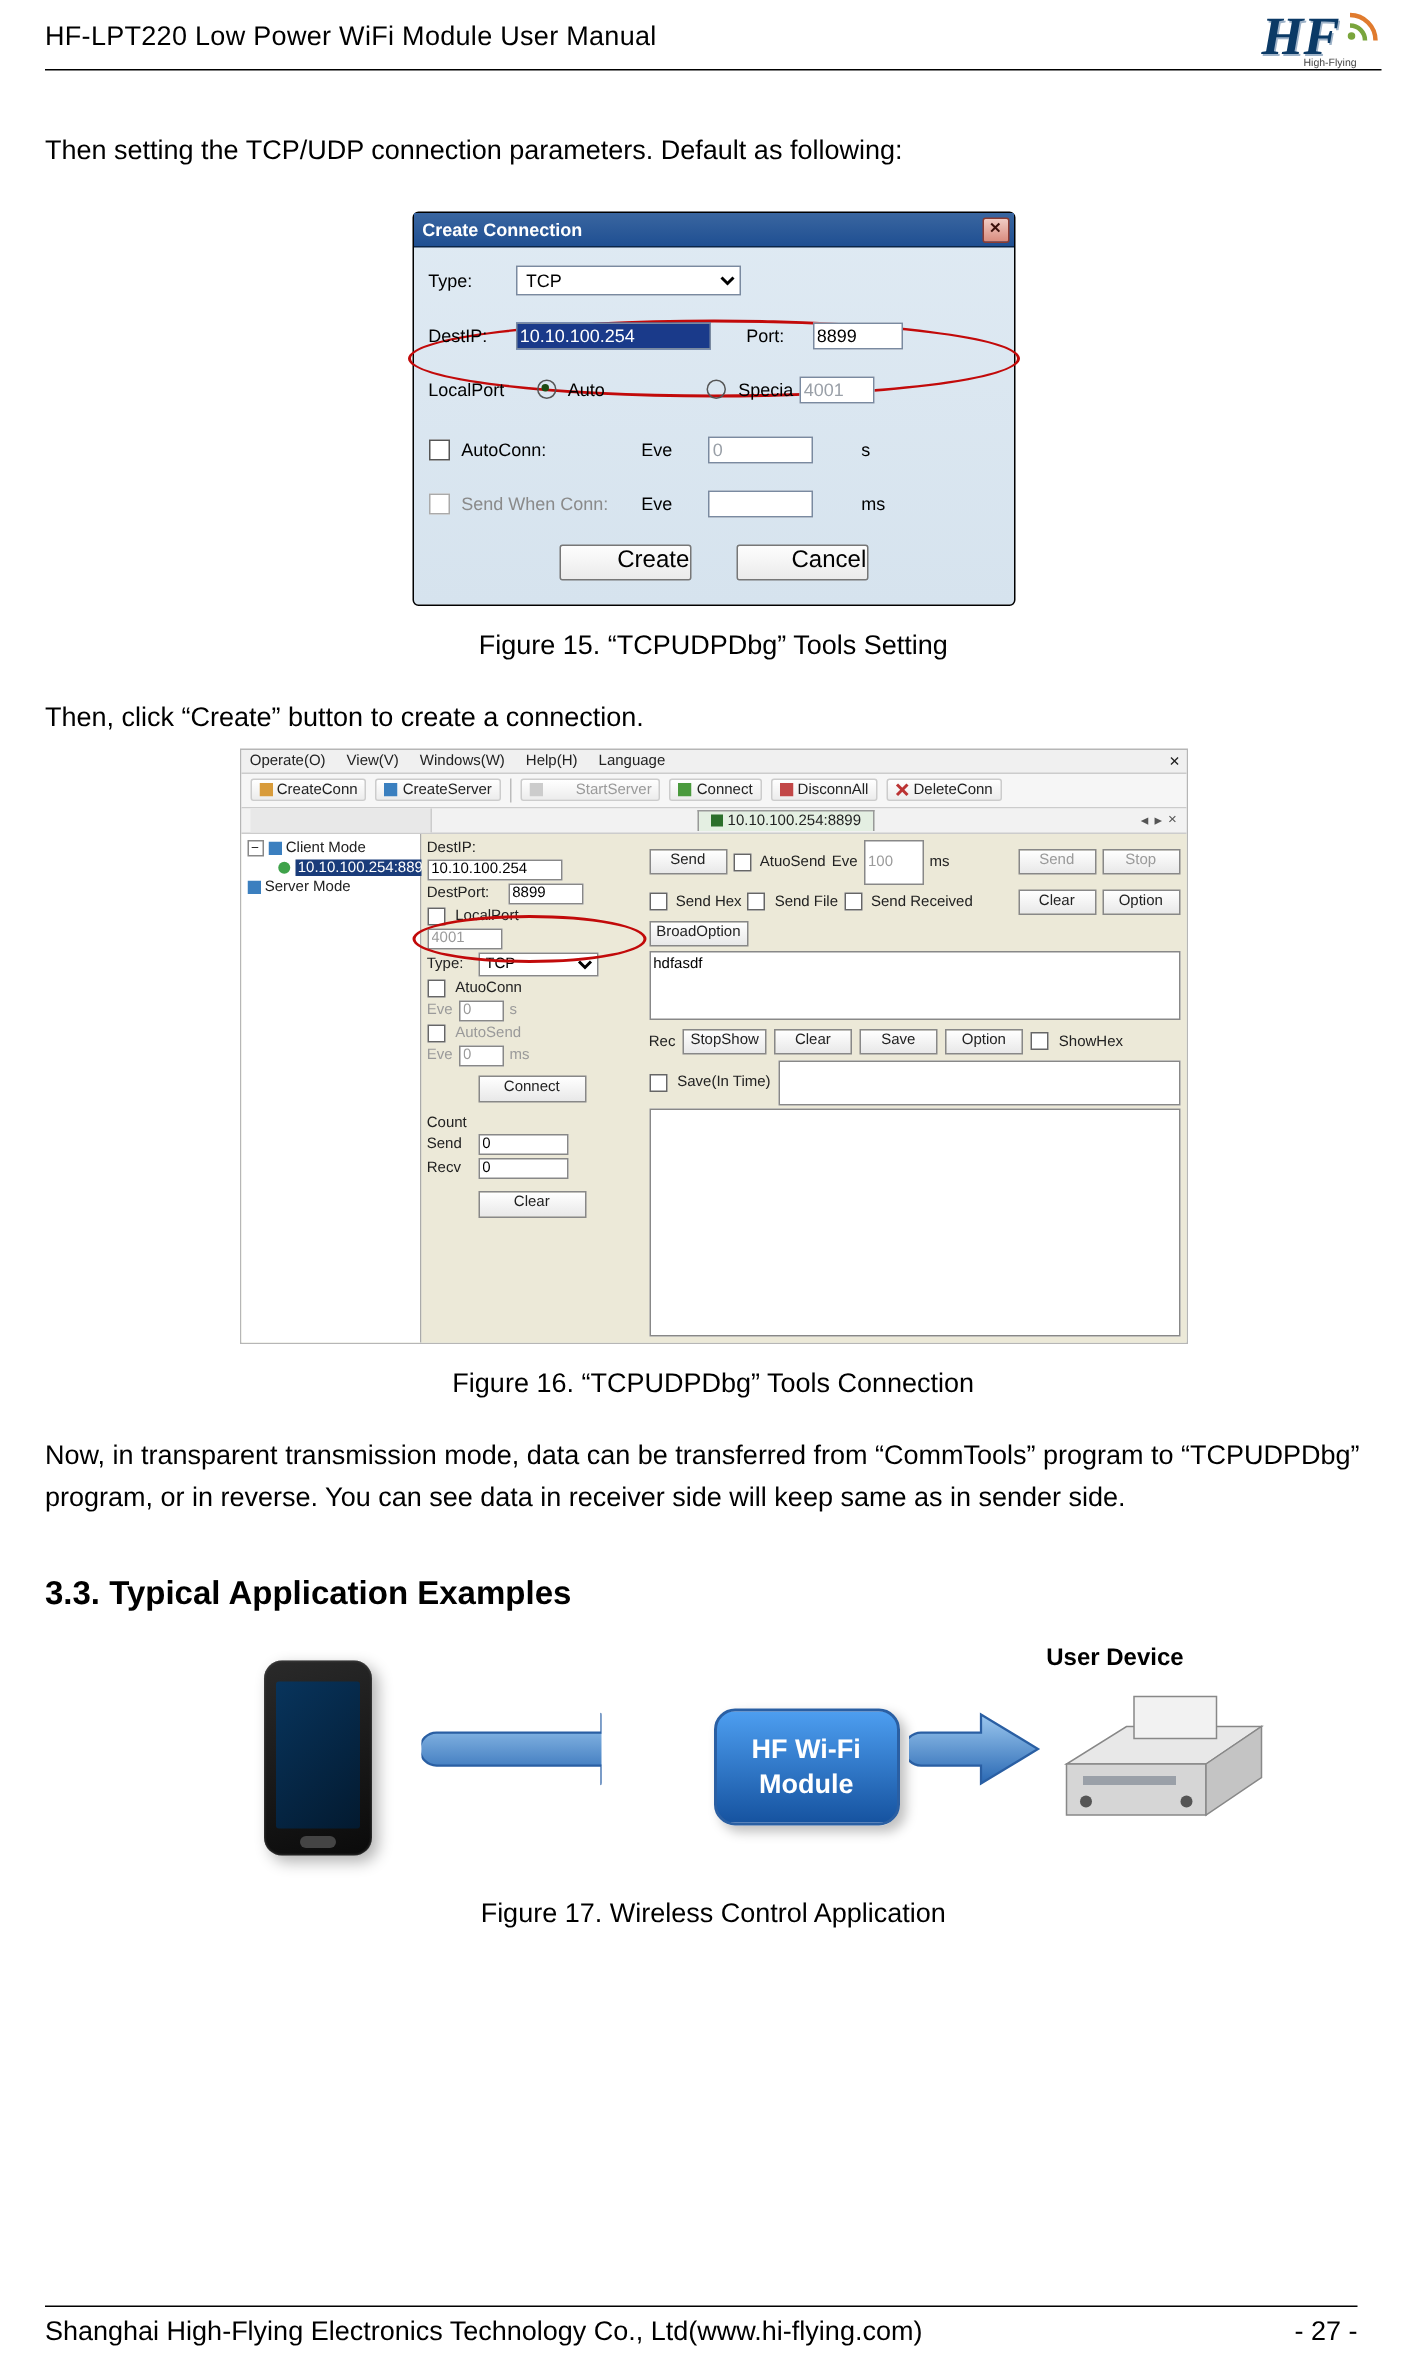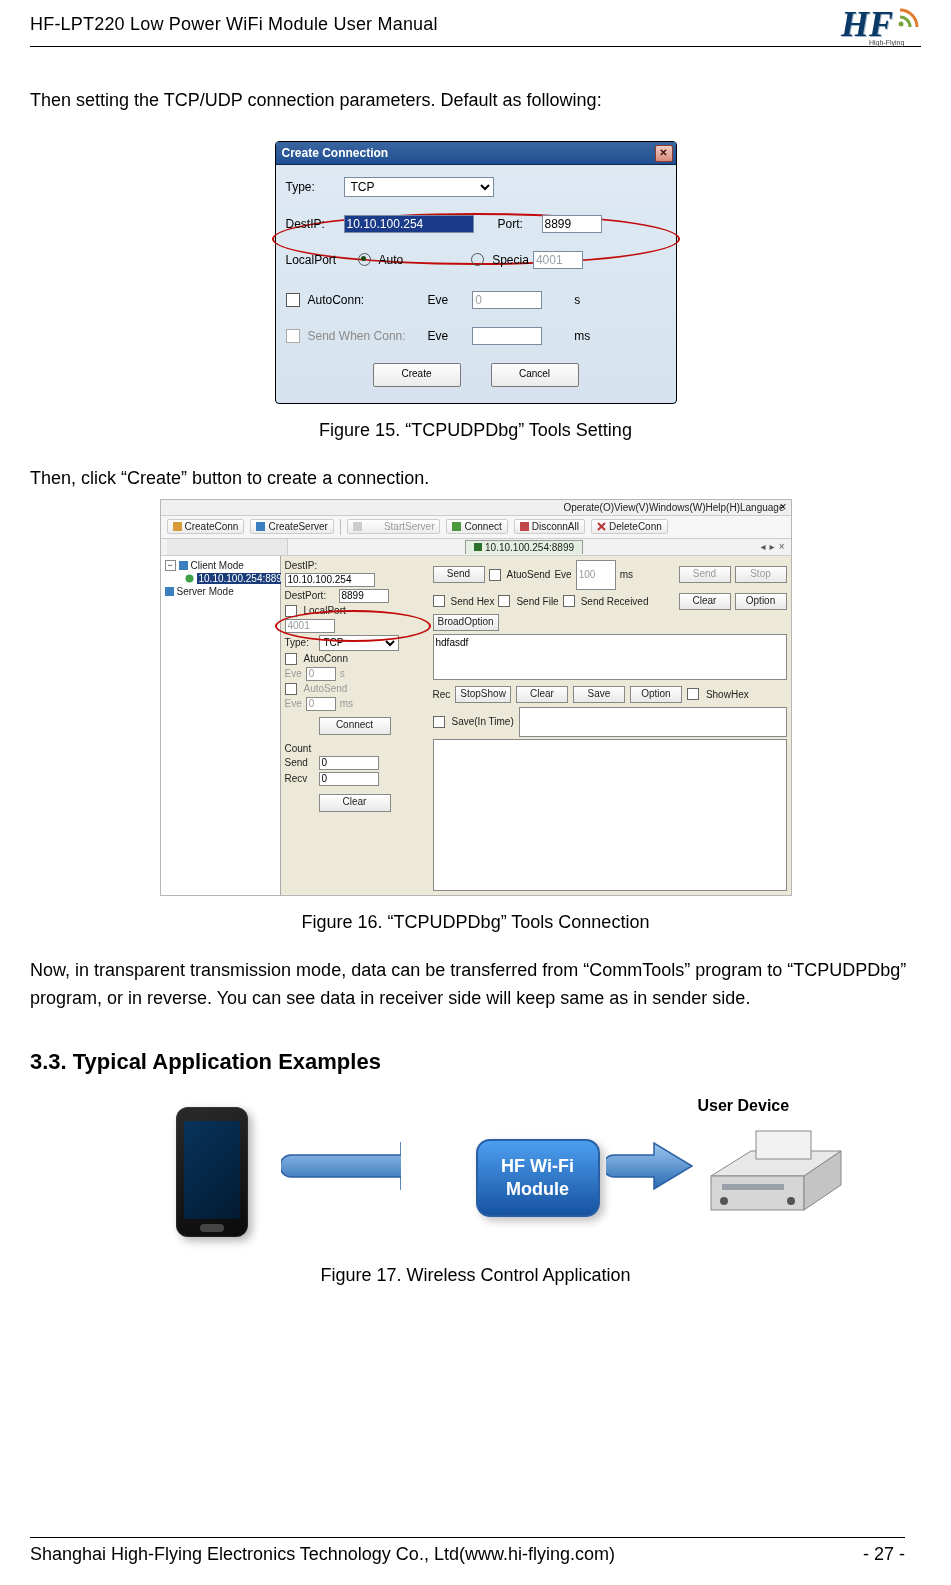--- a/index.html
+++ b/index.html
@@ -124,23 +124,23 @@
     padding: 0 2px;
     box-sizing: border-box;
   }
   .dlg15 select { width:150px; height:20px;}
   .highlight-input { background:#1a3a8a !important; color:#fff; border:1px solid #3b4c6e; width:130px;}
   .dlg15 .radio { appearance:none; width:11px;height:11px;border:1px solid #555;border-radius:50%; display:inline-block; vertical-align:middle; margin:0 4px 0 0; position:relative;}
   .dlg15 .radio.checked::after { content:""; position:absolute; left:2px; top:2px; width:5px;height:5px;border-radius:50%;background:#1c4b12;}
   .dlg15 .chk { appearance:none; width:12px;height:12px;border:1px solid #555;background:#fff; display:inline-block; vertical-align:middle; margin-right:4px;}
   .dlg15 .chk.disabled { border-color:#aaa;}
   .dlg15 .btn {
-    display:inline-block; min-width:86px; height:22px; line-height:20px; text-align:center;
+    display:inline-block; min-width:86px; height:22px; line-height:20px; text-align:right;
     background:linear-gradient(#fdfdfd,#ebebeb); border:1px solid #777; border-radius:2px;
-    font-size:10px;
+    font-size:16px;
   }
   .btnrow15 { display:flex; justify-content:center; gap:30px; margin-top:18px; margin-bottom:4px;}
   .disabled-txt { color:#8a8a8a; }
   input.grayed { background:#e0e6ee; color:#9aa0a8; }
   .ellipse15 {
     position:absolute;
     left:-4px; right:-4px; top:48px; height:48px;
     border:2px solid #c20a0a;
     border-radius:50%/50%;
     pointer-events:none;
@@ -148,21 +148,21 @@
 
   
   .win16 {
     width: 630px;
     margin: 0 auto;
     display:flex; flex-direction:column;
     font-size:10px;
     color:#222;
     border:1px solid #b6b6b6;
   }
-  .win16 .menubar { background:#f0f0f0; padding:2px 6px; border-bottom:1px solid #ccc; display:flex; gap:0; position:relative;justify-content:flex-end;}
+  .win16 .menubar { background:#f0f0f0; padding:2px 6px; border-bottom:1px solid #ccc; display:flex; gap:14px; position:relative;}
   .win16 .menubar .x16 { position:absolute; right:4px; top:0; font-size:12px;}
   .win16 .toolbar { background:#f6f6f6; padding:3px 6px; border-bottom:1px solid #ccc; display:flex; gap:6px; align-items:center;}
   .tbtn { display:inline-flex; align-items:center; gap:3px; padding:1px 5px; border:1px solid #ccc; background:linear-gradient(#fff,#ececec); border-radius:2px; font-size:10px;}
   .tbtn .dot { width:9px;height:9px; display:inline-block;}
   .tbtn.disabled { color:#9a9a9a;gap:22px;}
   .win16 .sub-hdr {
     background:#f2f2f2;
     border-bottom:1px solid #ccc;
     display:flex; justify-content:space-between; align-items:center;
     padding:0 6px;

